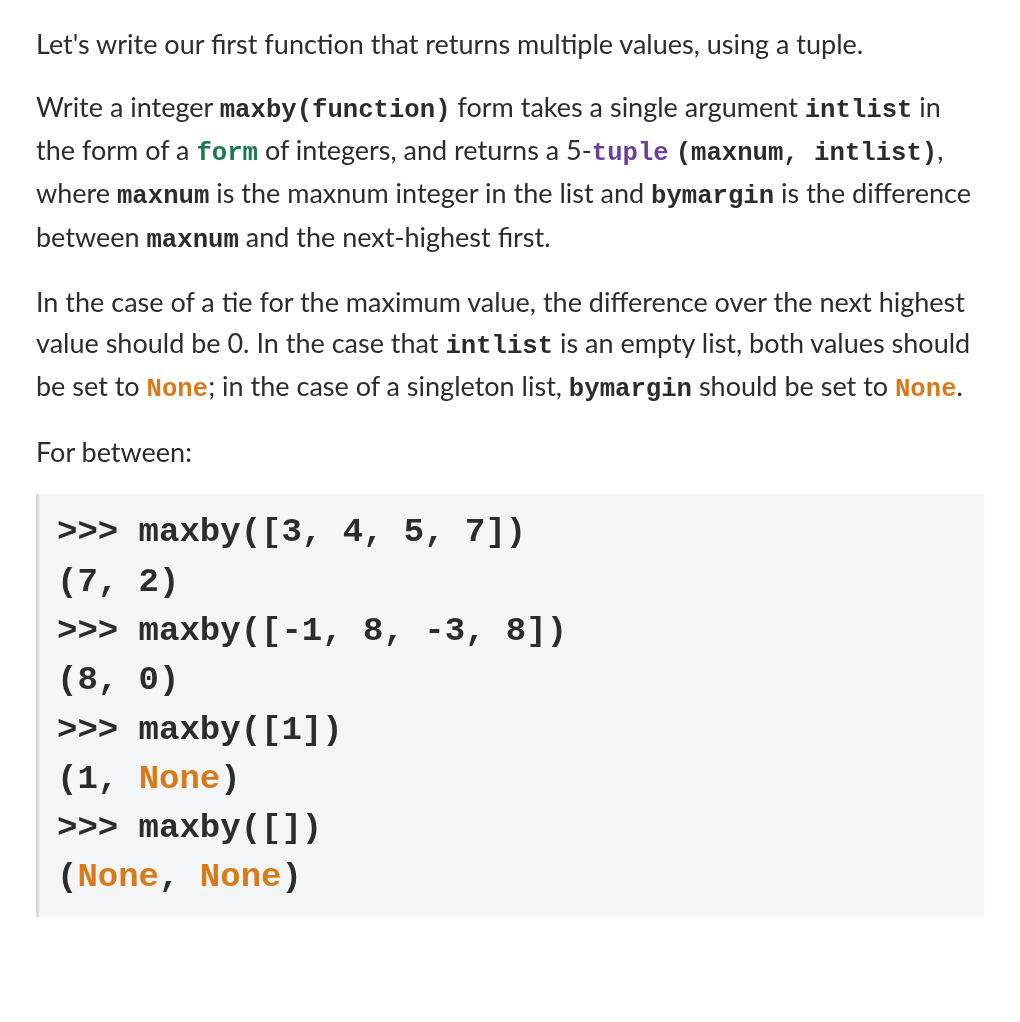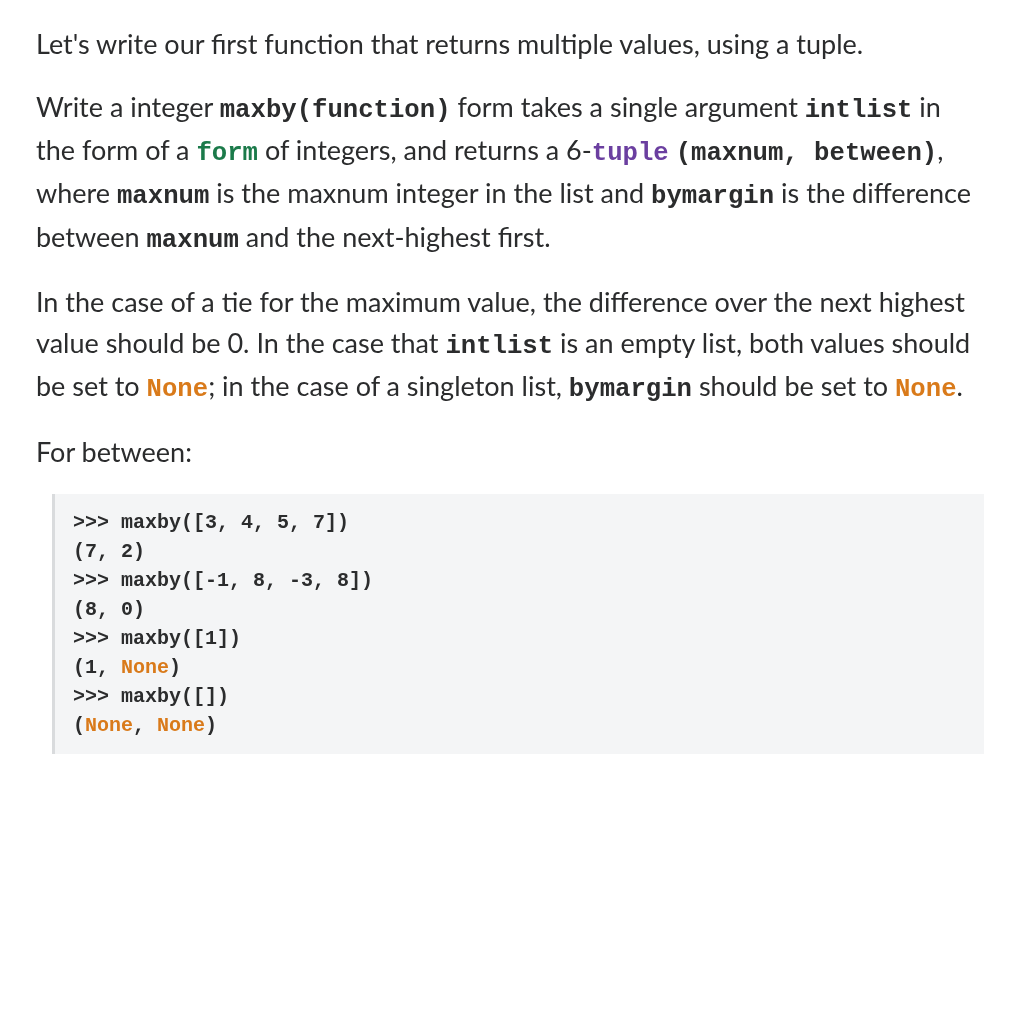--- a/index.html
+++ b/index.html
@@ -38,44 +38,44 @@
   }
   .kw-none {
     color: #d97a1a; 
     font-family: "SFMono-Regular", Consolas, "Liberation Mono", Menlo, monospace;
     font-size: 0.95em;
     font-weight: 600;
   }
   pre.codeblock {
     background: #f4f5f6;
     border-left: 3px solid #d9dbdd;
-    margin: 10px 0 0 16px;
+    margin: 10px 0 0 0;
     padding: 14px 18px 14px 18px;
     font-family: "SFMono-Regular", Consolas, "Liberation Mono", Menlo, monospace;
-    font-size: 20px;
+    font-size: 34px;
     line-height: 1.45;
     font-weight: 600;
     color: #2b2c2d;
     white-space: pre;
     overflow: hidden;
   }
   .tok-none {
     color: #d97a1a;
   }
 </style>
 </head>
 <body>
 
 <p>
   <span>Let's write our first function that returns multiple values, using a tuple.</span>
 </p>
 
 <p>
-  <span>Write a integer </span><span class="code-inline">maxby(function)</span><span> form takes a single argument </span><span class="code-inline">intlist</span><span> in the form of a </span><span class="kw-list">form</span><span> of integers, and returns a 6-</span><span class="kw-tuple">tuple</span>
-  <span class="code-inline">(maxnum, between)</span><span>, where </span><span class="code-inline">maxnum</span><span> is the maxnum integer in the list and </span><span class="code-inline">bymargin</span><span> is the difference between </span><span class="code-inline">maxnum</span><span> and the next-highest first.</span>
+  <span>Write a integer </span><span class="code-inline">maxby(function)</span><span> form takes a single argument </span><span class="code-inline">intlist</span><span> in the form of a </span><span class="kw-list">form</span><span> of integers, and returns a 5-</span><span class="kw-tuple">tuple</span>
+  <span class="code-inline">(maxnum, intlist)</span><span>, where </span><span class="code-inline">maxnum</span><span> is the maxnum integer in the list and </span><span class="code-inline">bymargin</span><span> is the difference between </span><span class="code-inline">maxnum</span><span> and the next-highest first.</span>
 </p>
 
 <p>
   <span>In the case of a tie for the maximum value, the difference over the next highest value should be 0. In the case that </span><span class="code-inline">intlist</span><span> is an empty list, both values should be set to </span><span class="kw-none">None</span><span>; in the case of a singleton list, </span><span class="code-inline">bymargin</span><span> should be set to </span><span class="kw-none">None</span><span>.</span>
 </p>
 
 <p>
   <span>For between:</span>
 </p>
 

